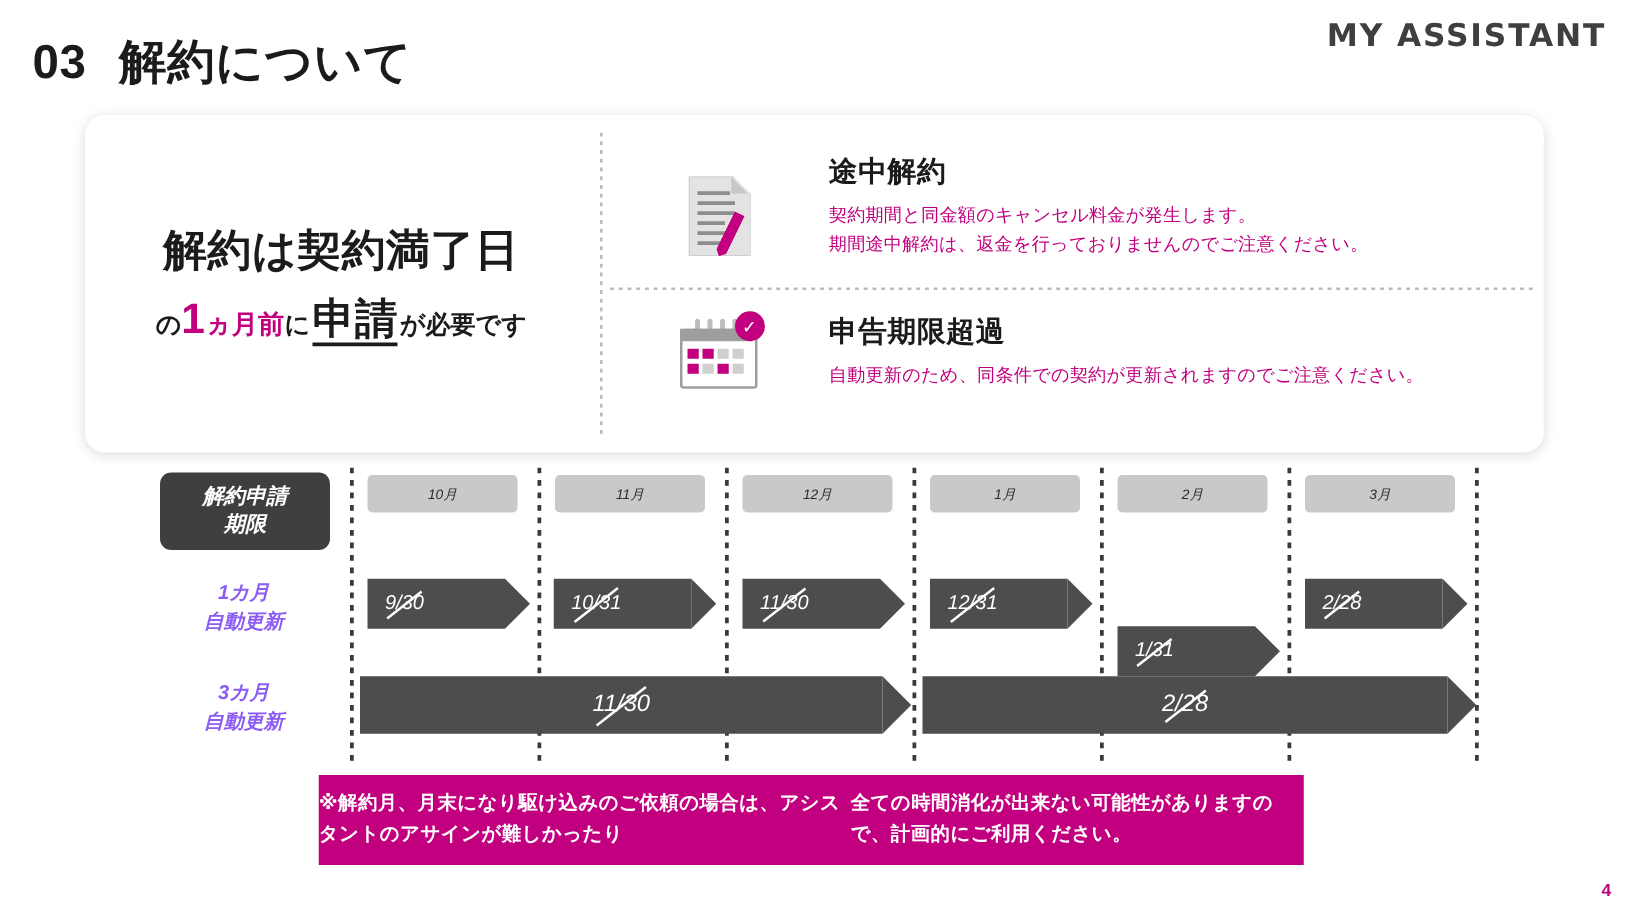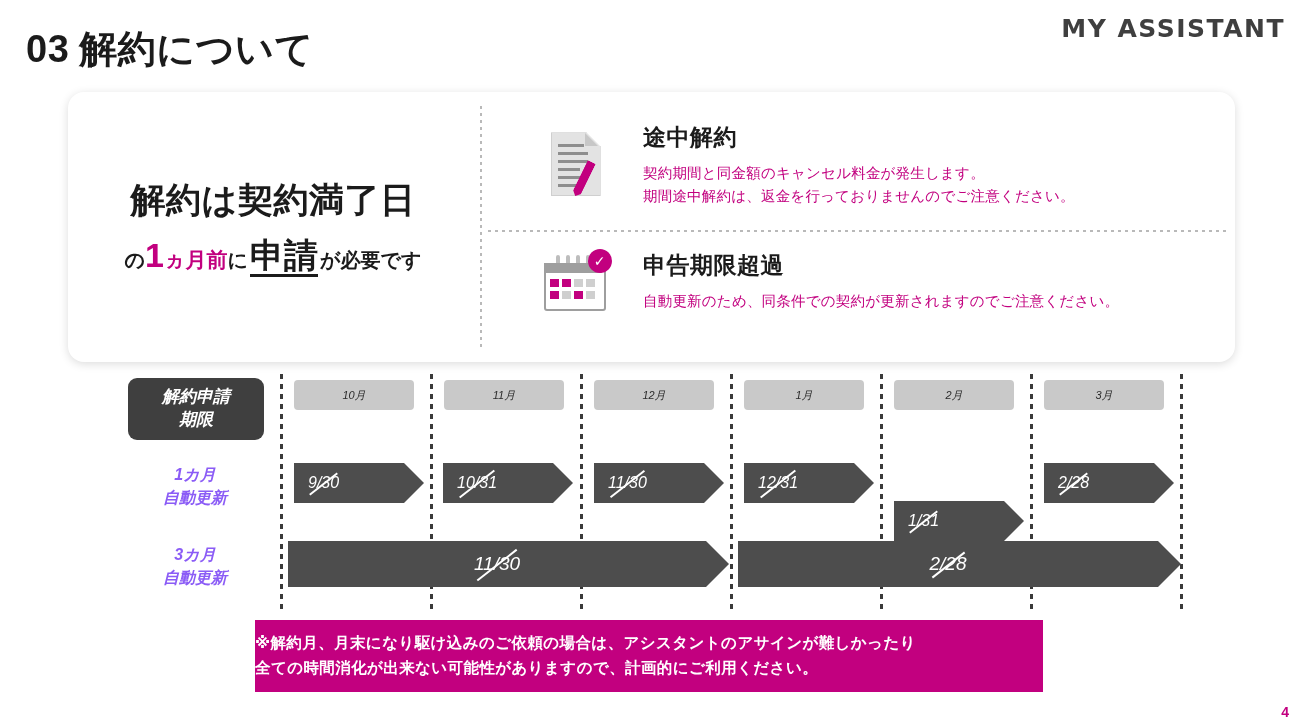--- a/index.html
+++ b/index.html
@@ -20,21 +20,21 @@
     font-size:25px;font-weight:700;letter-spacing:1.5px;
     color:#3f3f3f;
   }
   .page-title{
     position:absolute;left:26px;top:24px;
     font-size:38px;font-weight:700;
     letter-spacing:0.5px;
     color:#1b1b1b;
     white-space:nowrap;
   }
-  .page-title .num{font-family:"Liberation Sans",sans-serif;margin-right:10px;}
+  .page-title .num{font-family:"Liberation Sans",sans-serif;margin-right:26px;}
 
   
   .card{
     position:absolute;left:68px;top:92px;width:1167px;height:270px;
     background:#ffffff;border-radius:16px;
     box-shadow:0 2px 10px rgba(0,0,0,0.14);
   }
   .card-left{
     position:absolute;left:0;top:0;width:410px;height:270px;
     display:flex;flex-direction:column;justify-content:center;align-items:center;
@@ -59,21 +59,21 @@
     position:absolute;left:412px;top:14px;width:2px;height:242px;
     background-image:linear-gradient(#b9b9b9 50%,rgba(255,255,255,0) 0%);
     background-size:2px 7px;background-repeat:repeat-y;
   }
   .hdots{
     position:absolute;left:420px;top:138px;width:740px;height:2px;
     background-image:linear-gradient(to right,#b9b9b9 50%,rgba(255,255,255,0) 0%);
     background-size:7px 2px;background-repeat:repeat-x;
   }
 
-  .row{position:absolute;display:flex;align-items:center;}
+  .row{position:absolute;display:flex;align-items:flex-end;gap:20px;}
   .row1{left:440px;top:30px;}
   .row2{left:440px;top:158px;}
   .icon-box{width:135px;display:flex;justify-content:center;align-items:center;}
   .txt-h{
     font-size:23px;font-weight:700;color:#1b1b1b;margin:0 0 9px 0;letter-spacing:0.5px;
   }
   .txt-p{
     font-size:14.5px;color:#c2007f;line-height:1.62;margin:0;letter-spacing:0.2px;
   }
 
@@ -124,21 +124,21 @@
   .strike{position:relative;display:inline-block;}
   .strike::after{
     content:"";position:absolute;left:-2px;right:-2px;top:52%;height:2px;
     background:#fff;transform:rotate(-38deg);
   }
 
   
   .note{
     position:absolute;left:255px;top:620px;width:788px;height:72px;
     background:#c2007f;color:#fff;
-    display:flex;flex-direction:column;justify-content:center;
+    display:flex;flex-direction:row;justify-content:center;align-items:center;
     font-size:15.5px;font-weight:700;line-height:1.6;letter-spacing:0.4px;
   }
   .pagenum{
     position:absolute;right:18px;bottom:8px;
     color:#c2007f;font-size:14px;font-weight:700;
   }
 
   
   .doc-icon{position:relative;width:62px;height:70px;}
   .doc-icon .sheet{

